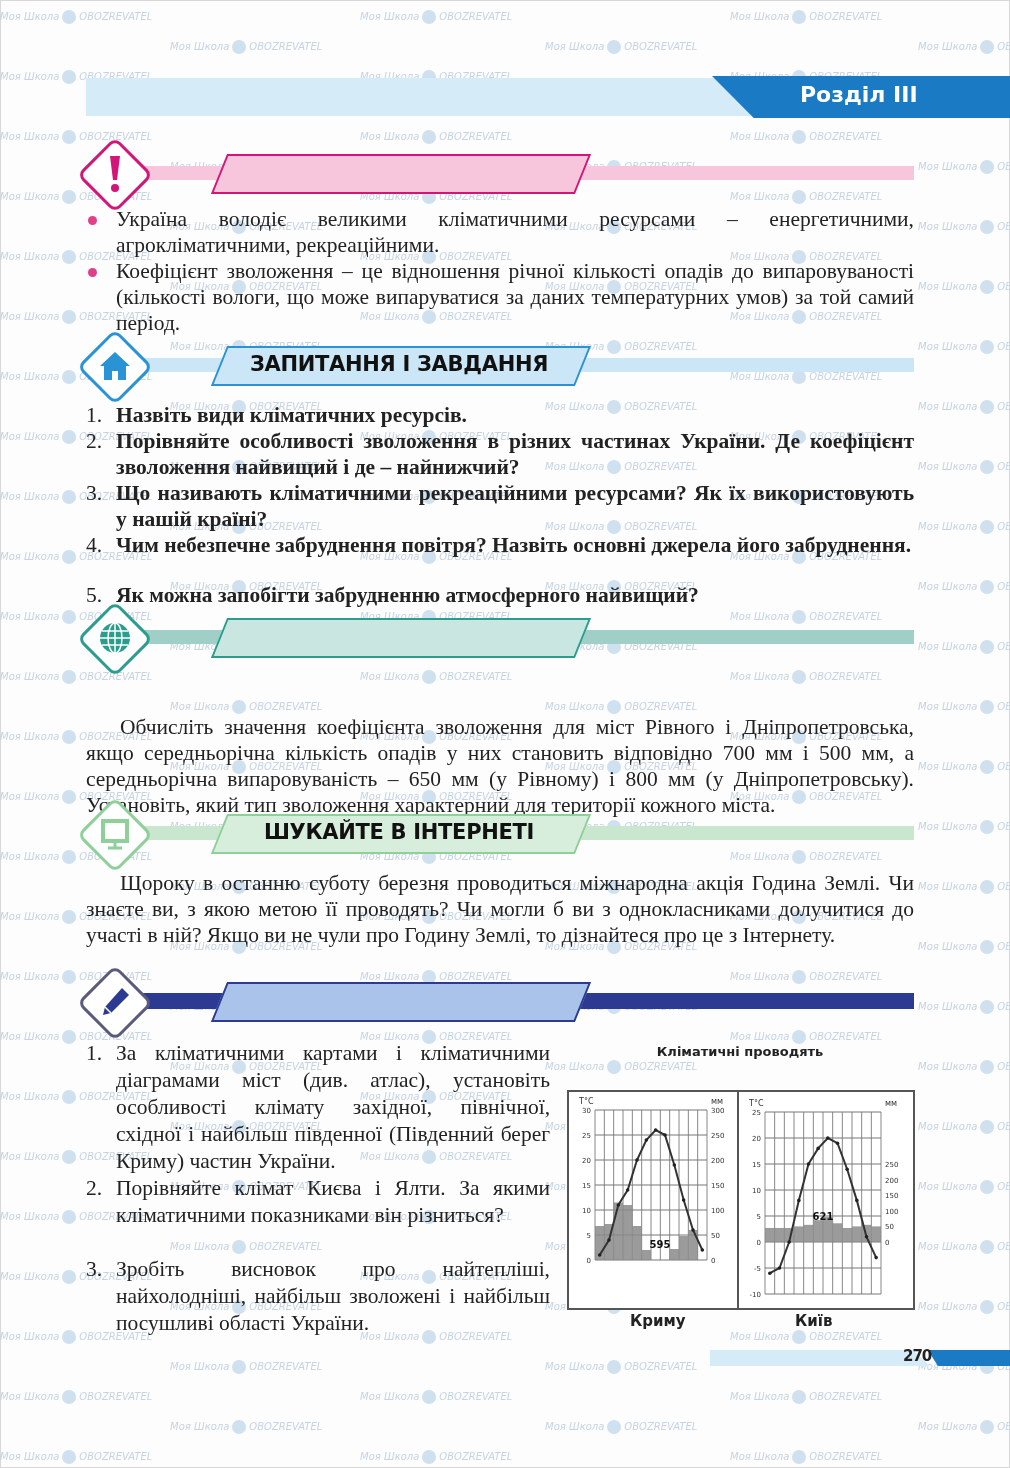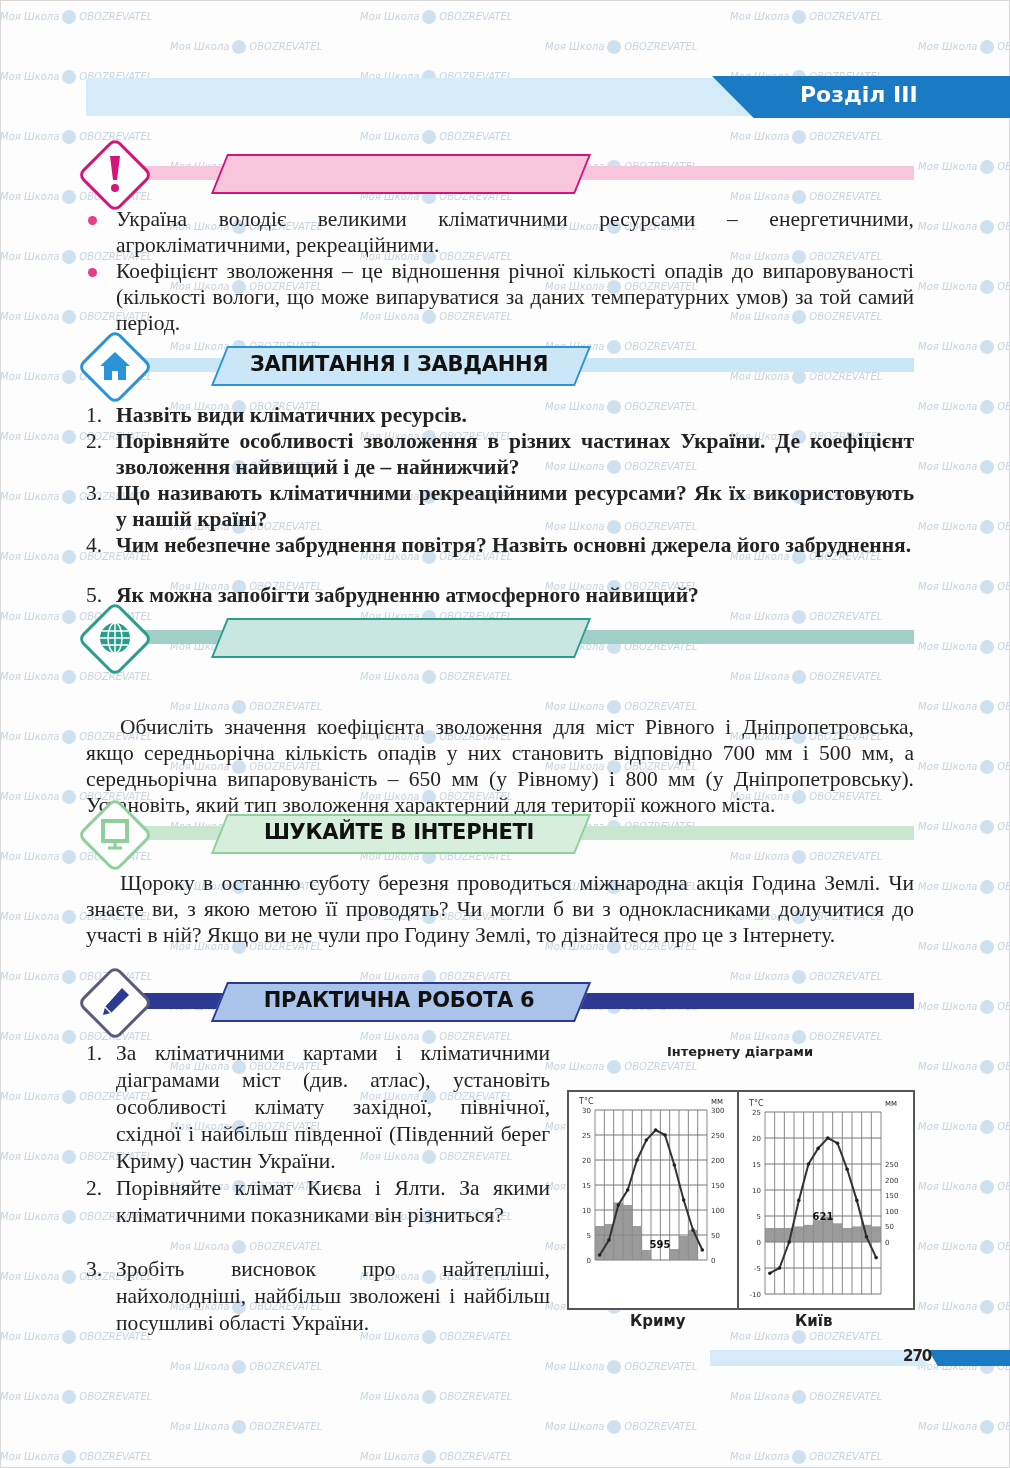--- a/index.html
+++ b/index.html
@@ -340,37 +340,36 @@
 <div class="sec s-practical">
   <div class="band"></div>
   <div class="icon-box"></div>
   <div class="icon-glyph">
     <svg width="34" height="34" viewBox="0 0 34 34">
         <path d="M24 3 L31 10 L13 28 L5 30 L7 22 Z" fill="#2c3a92"></path>
         <path d="M7 22 L13 28" stroke="#fff" stroke-width="1.5"></path>
       </svg>
   </div>
   <div class="title-box"></div>
-  <div class="title-text">ПРАКТИЧНА РОБОТА 6</div>
 </div>
 
 <div class="p-item" style="top:1040px">
   <span class="num">1.</span>
   <span class="qtext">За кліматичними картами і кліматичними діаграмами міст (див. атлас), установіть особливості клімату західної, північної, східної і найбільш південної (Південний берег Криму) частин України.</span>
 </div>
 <div class="p-item" style="top:1175px">
   <span class="num">2.</span>
   <span class="qtext">Порівняйте клімат Києва і Ялти. За якими кліматичними показниками він різниться?</span>
 </div>
 <div class="p-item" style="top:1256px">
   <span class="num">3.</span>
   <span class="qtext">Зробіть висновок про найтепліші, найхолодніші, найбільш зволожені і найбільш посушливі області України.</span>
 </div>
 
-<div class="diag-title">Інтернету діаграми</div>
+<div class="diag-title">Кліматичні проводять</div>
 <div class="diag-frame">
   <svg id="diag-svg" width="344" height="216">
       <line x1="26" y1="18" x2="26" y2="168" stroke="#888" stroke-width="1"></line>
       <line x1="35.333333333333336" y1="18" x2="35.333333333333336" y2="168" stroke="#888" stroke-width="1"></line>
       <line x1="44.66666666666667" y1="18" x2="44.66666666666667" y2="168" stroke="#888" stroke-width="1"></line>
       <line x1="54" y1="18" x2="54" y2="168" stroke="#888" stroke-width="1"></line>
       <line x1="63.333333333333336" y1="18" x2="63.333333333333336" y2="168" stroke="#888" stroke-width="1"></line>
       <line x1="72.66666666666667" y1="18" x2="72.66666666666667" y2="168" stroke="#888" stroke-width="1"></line>
       <line x1="82" y1="18" x2="82" y2="168" stroke="#888" stroke-width="1"></line>
       <line x1="91.33333333333334" y1="18" x2="91.33333333333334" y2="168" stroke="#888" stroke-width="1"></line>

